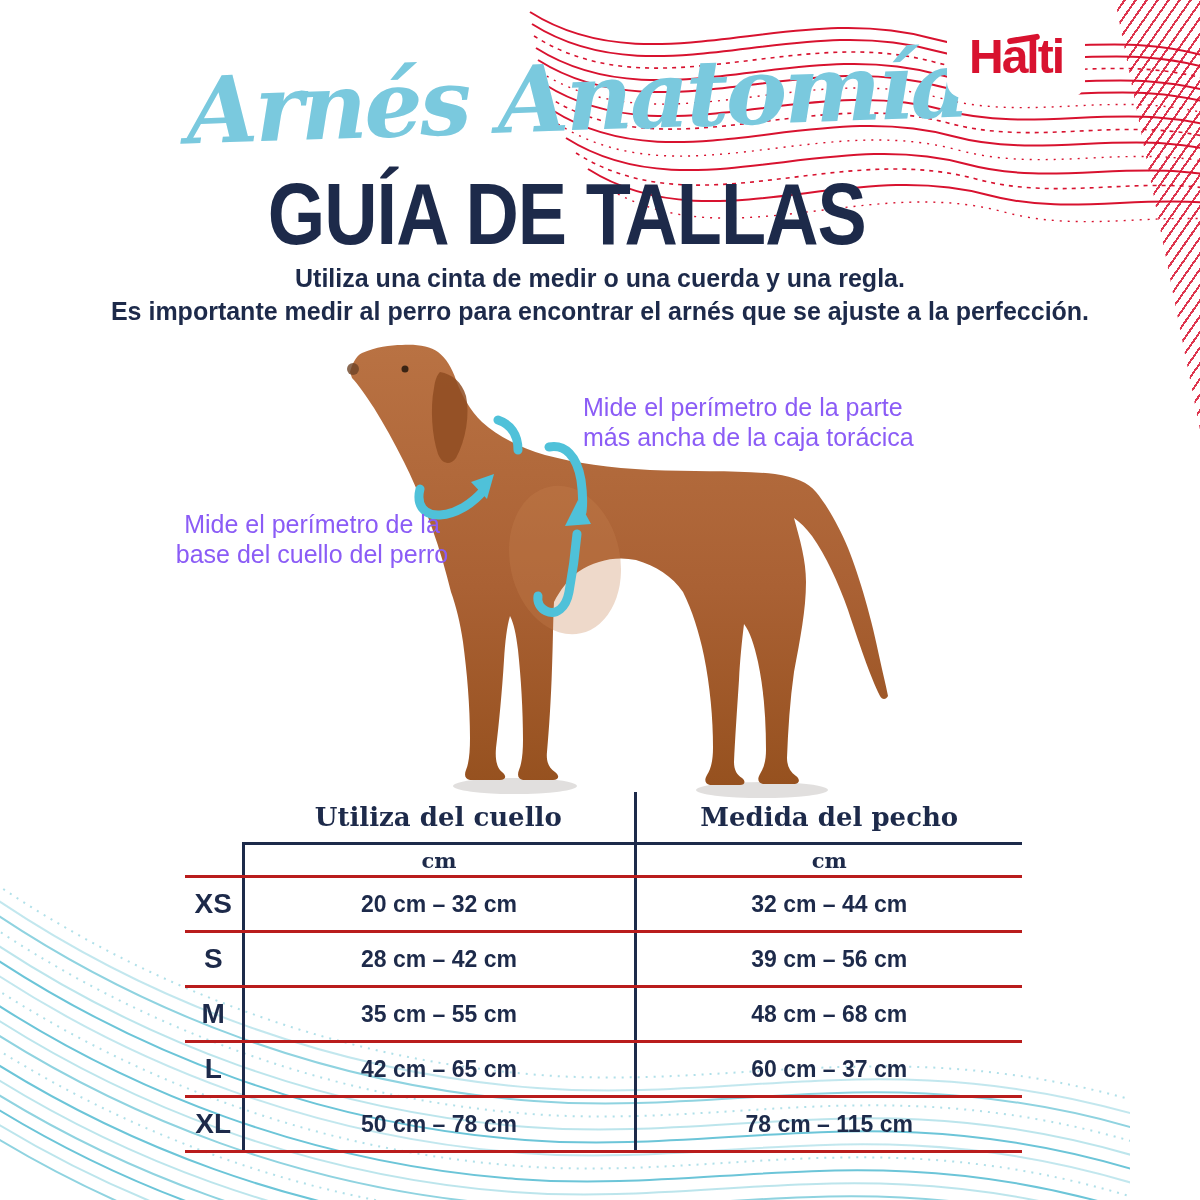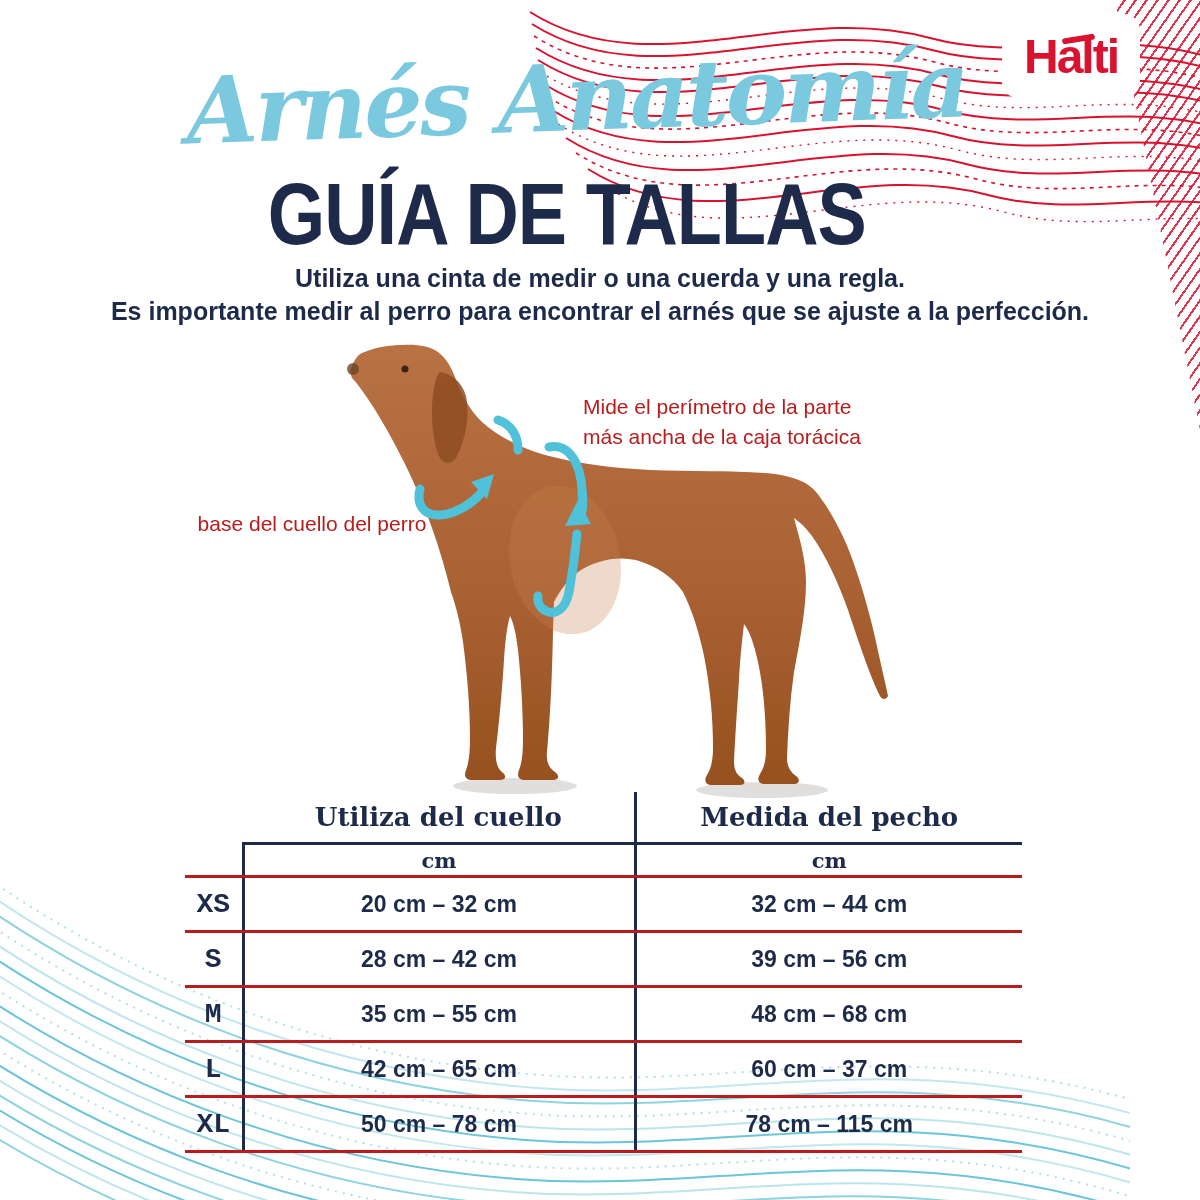--- a/index.html
+++ b/index.html
@@ -5,45 +5,45 @@
   html,body{margin:0;padding:0;background:#ffffff;}
   .page{position:relative;width:1200px;height:1200px;background:#ffffff;overflow:hidden;
         font-family:"Liberation Sans",sans-serif;color:#1d2a4a;}
   
   .red-waves{position:absolute;top:0;right:0;z-index:1;}
   .pinstripes{position:absolute;top:0;right:0;width:85px;height:430px;z-index:1;
       background:repeating-linear-gradient(125deg,rgba(216,18,47,0) 0 7px,#d8122f 7px 9px);
       clip-path:polygon(0 0,100% 0,100% 100%);opacity:.85;}
   .cyan-waves{position:absolute;left:0;bottom:0;z-index:0;}
   
-  .logo-box{position:absolute;left:1002px;top:14px;width:138px;height:84px;background:#ffffff;
+  .logo-box{position:absolute;left:947px;top:14px;width:138px;height:84px;background:#ffffff;
       border-radius:16px;z-index:3;display:flex;align-items:center;justify-content:center;}
   .logo-text{font-weight:700;font-size:48px;letter-spacing:-2px;color:#d8122f;position:relative;}
   .logo-bar{position:absolute;left:60px;top:22px;width:33px;height:6px;background:#d8122f;
       transform:rotate(-9deg);border-radius:3px;}
   
   .script-title{position:absolute;left:50%;top:44px;transform:translateX(-53%) rotate(-2deg);
       font-family:"DejaVu Serif",serif;font-style:italic;font-weight:700;font-size:92px;
       color:#7ac9de;letter-spacing:-3px;white-space:nowrap;z-index:2;}
   .main-title{position:absolute;left:50%;top:164px;transform:translateX(-55%) scale(.9,1.06);
       transform-origin:center top;font-weight:700;font-size:82px;letter-spacing:-1px;
       color:#1d2a4a;white-space:nowrap;z-index:2;}
   .intro{position:absolute;left:0;right:0;top:262px;text-align:center;font-weight:700;
       font-size:25px;line-height:33px;color:#1d2a4a;z-index:2;}
   
   .dog-svg{position:absolute;left:330px;top:335px;width:570px;height:465px;z-index:1;}
-  .note{position:absolute;font-size:21px;line-height:30px;color:#b91c1c;z-index:2;}
+  .note{position:absolute;font-size:25px;line-height:30px;color:#8b5cf6;z-index:2;}
   .note-chest{left:583px;top:392px;text-align:left;}
   .note-neck{left:172px;top:509px;width:280px;text-align:center;}
   
   .size-table{position:absolute;left:185px;top:792px;border-collapse:collapse;z-index:2;}
   .size-table td{padding:0;text-align:center;vertical-align:middle;background:transparent;}
   .size-table .col-head{font-family:"DejaVu Serif",serif;font-weight:700;font-size:26px;height:50px;}
   .size-table .unit{font-family:"DejaVu Serif",serif;font-weight:700;font-size:21px;height:30px;}
-  .size-table .size-label{font-family:Liberation Mono, monospace;font-weight:700;font-size:28px;}
+  .size-table .size-label{font-family:Liberation Sans, sans-serif;font-weight:700;font-size:28px;}
   .size-table .val{font-weight:700;font-size:23px;height:52px;}
   .bR{border-right:3px solid #1d2a4a;}
   .bB{border-bottom:3px solid #b91c1c;}
   .bT{border-top:3px solid #1d2a4a;}
 </style>
 </head>
 <body>
 
 <div class="page">
 
@@ -208,20 +208,21 @@
       <path d="M 577 534 C 575 556 572 576 569 592 C 566 608 556 616 546 611 C 540 608 537 602 538 596"></path>
       <polygon points="578,500 565,526 591,524" fill="#4fc1d9" stroke="none"></polygon>
     </g>
   </svg>
 
   <div class="note note-chest">
     <div>Mide el perímetro de la parte</div>
     <div>más ancha de la caja torácica</div>
   </div>
   <div class="note note-neck">
+    <div>Mide el perímetro de la</div>
     <div>base del cuello del perro</div>
   </div>
 
   <table class="size-table">
     <colgroup>
         <col style="width:58px">
         <col style="width:392px">
         <col style="width:387px">
       </colgroup>
     <tbody>

